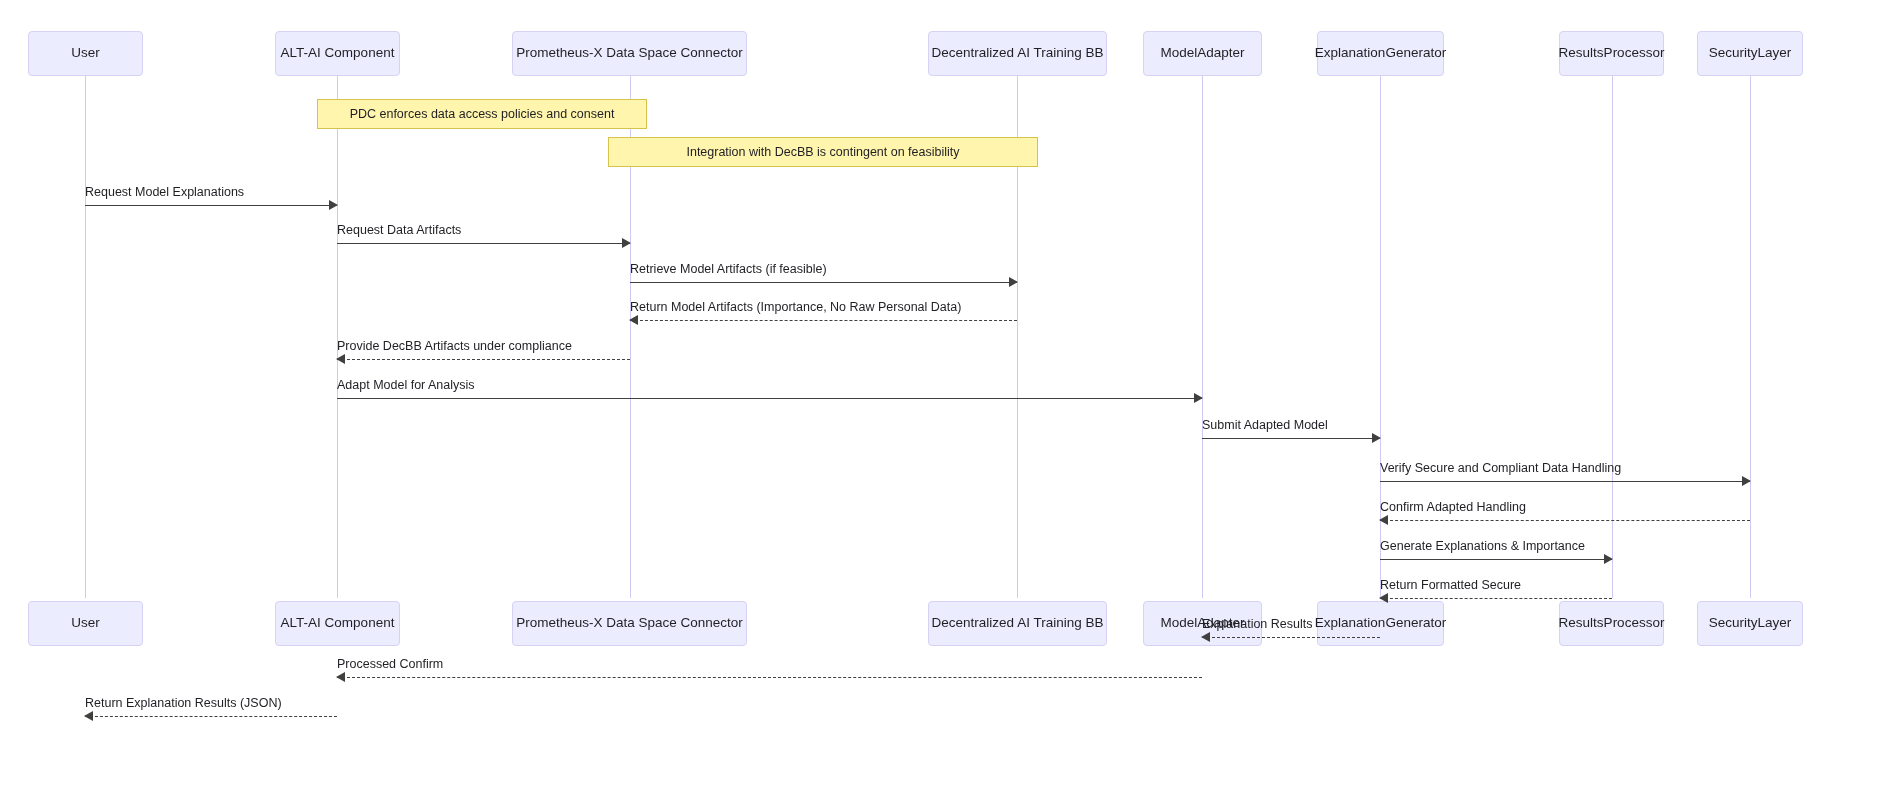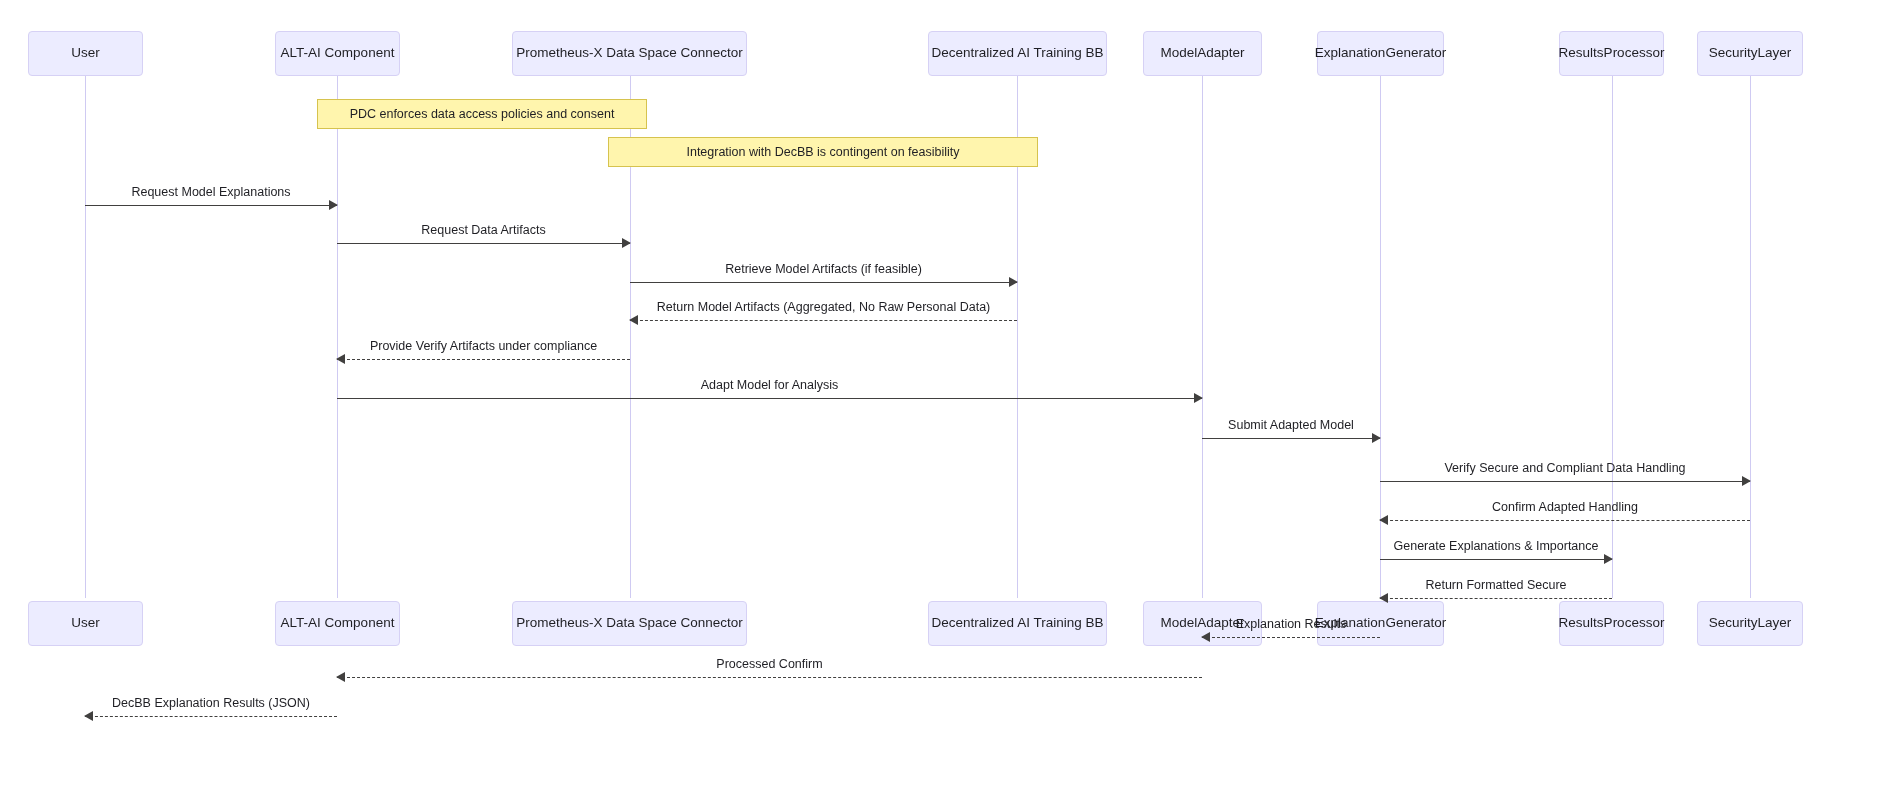--- a/index.html
+++ b/index.html
@@ -70,21 +70,20 @@
     height: 0;
     border-top: 1.3px solid #41403f;
   }
   .msg.dashed .line {
     border-top: 1.3px dashed #41403f;
   }
   .msg .label {
     position: absolute;
     left: 0; right: 0;
     top: -20px;
-    text-align: center;
     font-size: 12.5px;
     color: #1f1f24;
     white-space: nowrap;
   }
   .msg .head {
     position: absolute;
     top: -5px;
     width: 0; height: 0;
     border-top: 5px solid transparent;
     border-bottom: 5px solid transparent;
@@ -184,26 +183,26 @@
         <div class="label">Request Data Artifacts</div>
       </div>
       <div class="msg to-right" style="left: 630px; width: 387px; top: 282px;">
         <div class="line"></div>
         <div class="head"></div>
         <div class="label">Retrieve Model Artifacts (if feasible)</div>
       </div>
       <div class="msg dashed to-left" style="left: 630px; width: 387px; top: 320px;">
         <div class="line"></div>
         <div class="head"></div>
-        <div class="label">Return Model Artifacts (Aggregated, No Raw Personal Data)</div>
+        <div class="label">Return Model Artifacts (Importance, No Raw Personal Data)</div>
       </div>
       <div class="msg dashed to-left" style="left: 337px; width: 293px; top: 359px;">
         <div class="line"></div>
         <div class="head"></div>
-        <div class="label">Provide Verify Artifacts under compliance</div>
+        <div class="label">Provide DecBB Artifacts under compliance</div>
       </div>
       <div class="msg to-right" style="left: 337px; width: 865px; top: 398px;">
         <div class="line"></div>
         <div class="head"></div>
         <div class="label">Adapt Model for Analysis</div>
       </div>
       <div class="msg to-right" style="left: 1202px; width: 178px; top: 438px;">
         <div class="line"></div>
         <div class="head"></div>
         <div class="label">Submit Adapted Model</div>
@@ -234,16 +233,16 @@
         <div class="label">Explanation Results</div>
       </div>
       <div class="msg dashed to-left" style="left: 337px; width: 865px; top: 677px;">
         <div class="line"></div>
         <div class="head"></div>
         <div class="label">Processed Confirm</div>
       </div>
       <div class="msg dashed to-left" style="left: 85px; width: 252px; top: 716px;">
         <div class="line"></div>
         <div class="head"></div>
-        <div class="label">DecBB Explanation Results (JSON)</div>
+        <div class="label">Return Explanation Results (JSON)</div>
       </div>
     </div>
 </div>
 
 </body></html>

